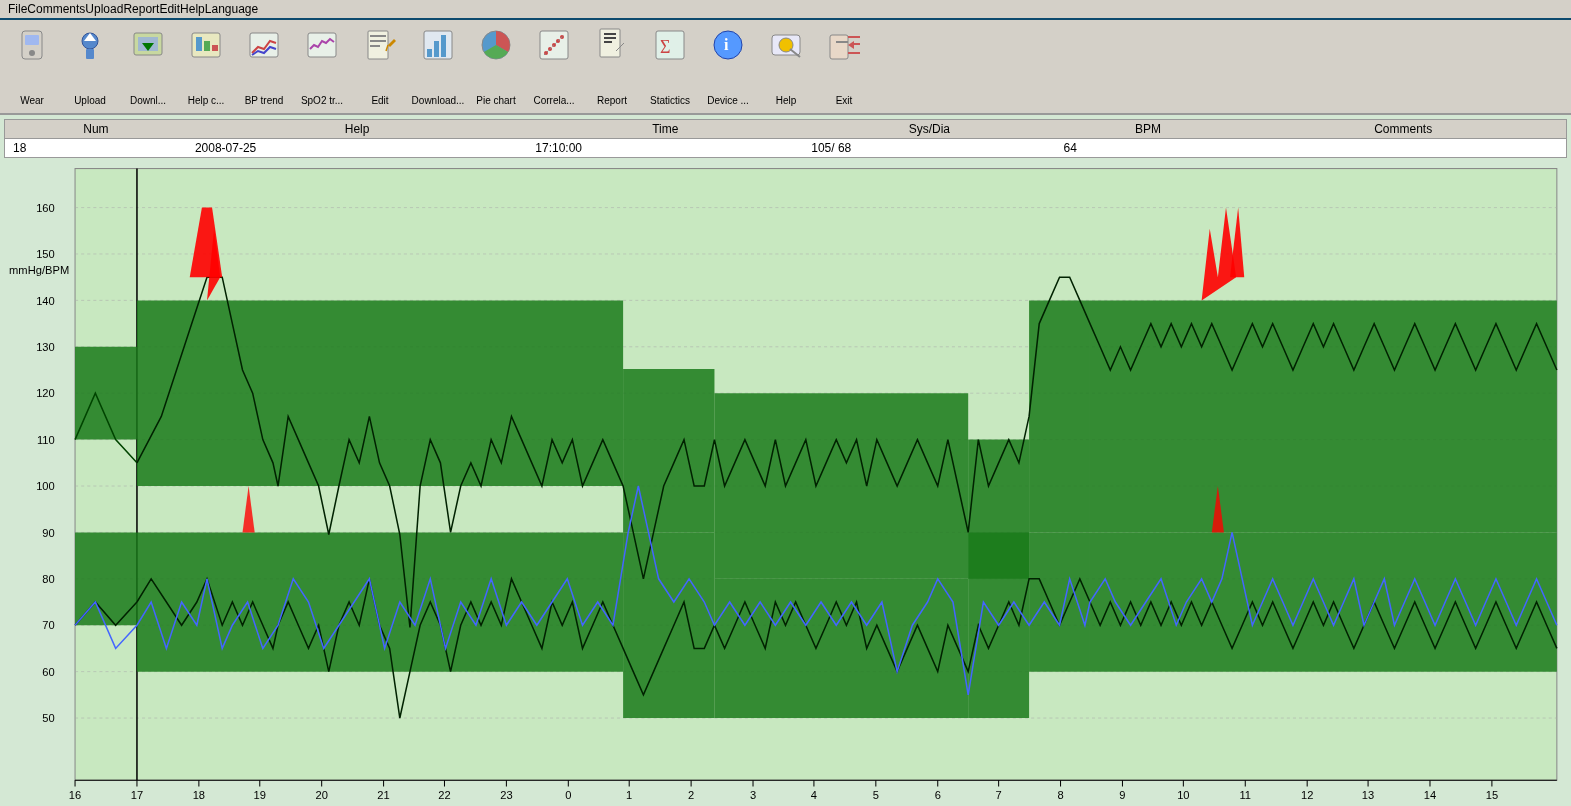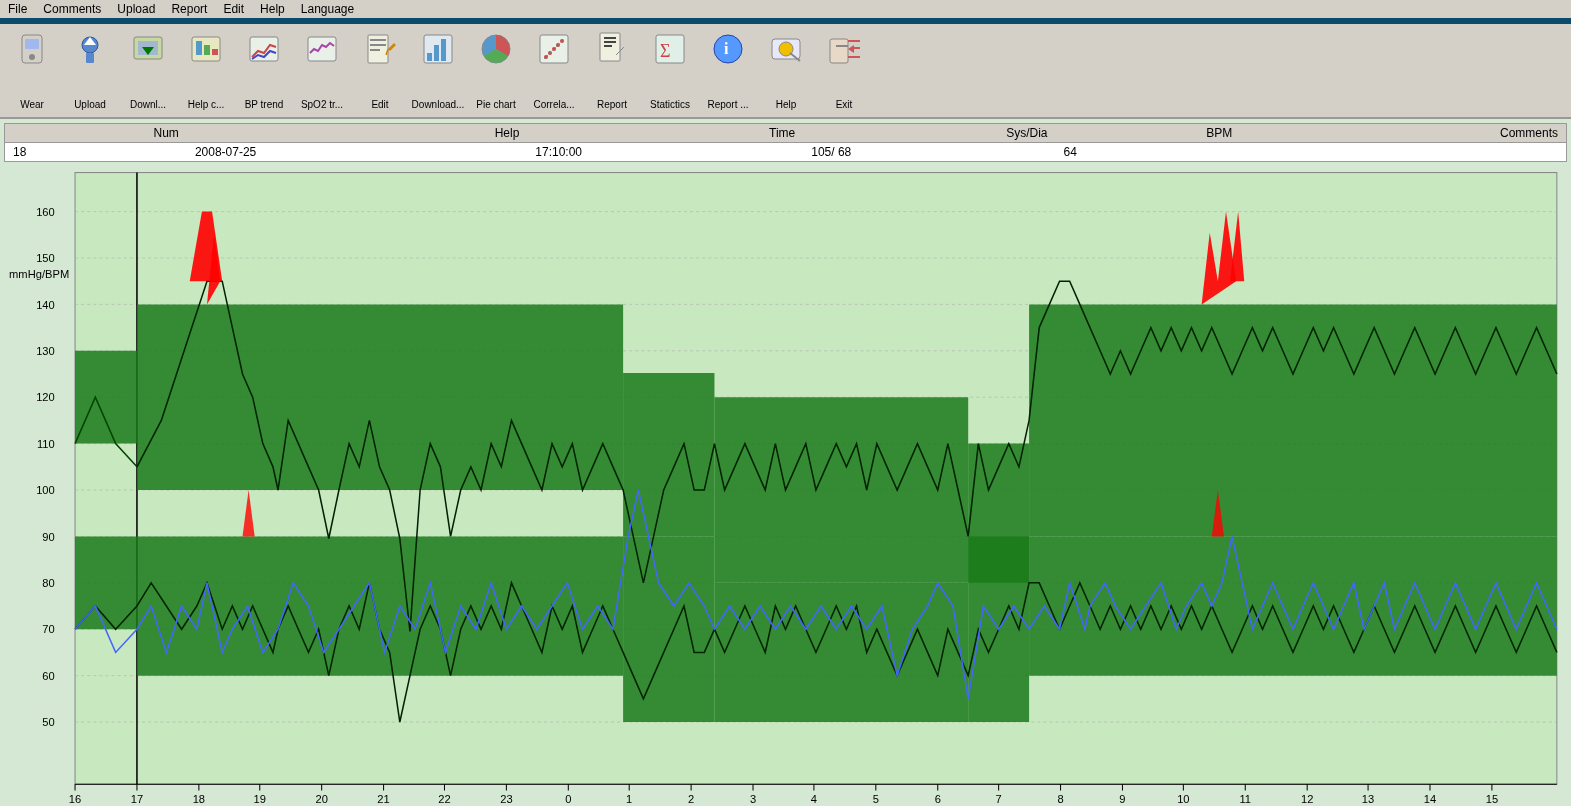--- a/index.html
+++ b/index.html
@@ -1,34 +1,34 @@
 <!DOCTYPE html>
 <html><head>
   <meta charset="utf-8">
   <style>
     * { margin: 0; padding: 0; box-sizing: border-box; }
     body { background: #d4e8d4; font-family: Arial, sans-serif; font-size: 12px; width: 1571px; height: 806px; overflow: hidden; }
 
     
-    #menu-bar { background: #d4d0c8; display: flex; gap: 16px; padding: 2px 8px; border-bottom: 6px solid #0c4a6e; font-size: 12px; }
+    #menu-bar { background: #d4d0c8; display: flex; padding: 2px 8px; border-bottom: 2px solid #0c4a6e; font-size: 12px; }
     #menu-bar span { cursor: pointer; }
 
     
     #toolbar { background: #d4d0c8; display: flex; align-items: center; padding: 4px 4px; border-bottom: 2px solid #999; gap: 2px; }
     .tool-btn { display: flex; flex-direction: column; align-items: center; width: 56px; cursor: pointer; padding: 2px; border: 1px solid transparent; font-size: 10px; }
     .tool-icon { width: 36px; height: 36px; display: flex; align-items: center; justify-content: center; font-size: 20px; }
     .tool-label { font-size: 10px; color: #000; margin-top: 32px; }
 
     
     #main { display: flex; flex-direction: column; height: calc(806px - 28px - 56px); background: #d4e8d4; }
 
     
     #data-table { background: #f0f0f0; border: 1px solid #999; margin: 4px 4px 0 4px; }
     #data-table table { width: 100%; border-collapse: collapse; font-size: 12px; }
-    #data-table table th { background: #d4d0c8; padding: 2px 8px; text-align: right; border-bottom: 1px solid #999; font-weight: normal; margin-left: 39px; }
+    #data-table table th { background: #d4d0c8; padding: 2px 8px; text-align: center; border-bottom: 1px solid #999; font-weight: normal; margin-left: 39px; }
     #data-table table td { padding: 2px 8px; background: white; }
 
     
     #chart-area { flex: 1; position: relative; margin: 0 4px 4px 4px; }
     #chart-svg { width: 100%; height: 100%; }
 
     
     #bottom-bar { background: #d4d0c8; height: 28px; display: flex; align-items: center; padding: 2px 4px; border-top: 1px solid #999; }
   </style>
 </head>
@@ -174,21 +174,21 @@
     </div>
     <span class="tool-label">Statictics</span>
   </div>
   <div class="tool-btn">
     <div class="tool-icon">
       <svg width="36" height="36" viewBox="0 0 36 36">
         <circle cx="18" cy="18" r="14" fill="#5599ff" stroke="#2244aa" stroke-width="1"></circle>
         <text x="14" y="23" font-size="16" fill="white" font-weight="bold" font-family="serif">i</text>
       </svg>
     </div>
-    <span class="tool-label">Report ...</span>
+    <span class="tool-label">Device ...</span>
   </div>
   <div class="tool-btn">
     <div class="tool-icon">
       <svg width="36" height="36" viewBox="0 0 36 36">
         <rect x="4" y="8" width="28" height="20" rx="3" fill="#e8e8f8" stroke="#888" stroke-width="1"></rect>
         <circle cx="18" cy="18" r="7" fill="#f0c000" stroke="#888" stroke-width="1"></circle>
         <path d="M22,22 L32,30" stroke="#888" stroke-width="2"></path>
       </svg>
     </div>
     <span class="tool-label">Help</span>

